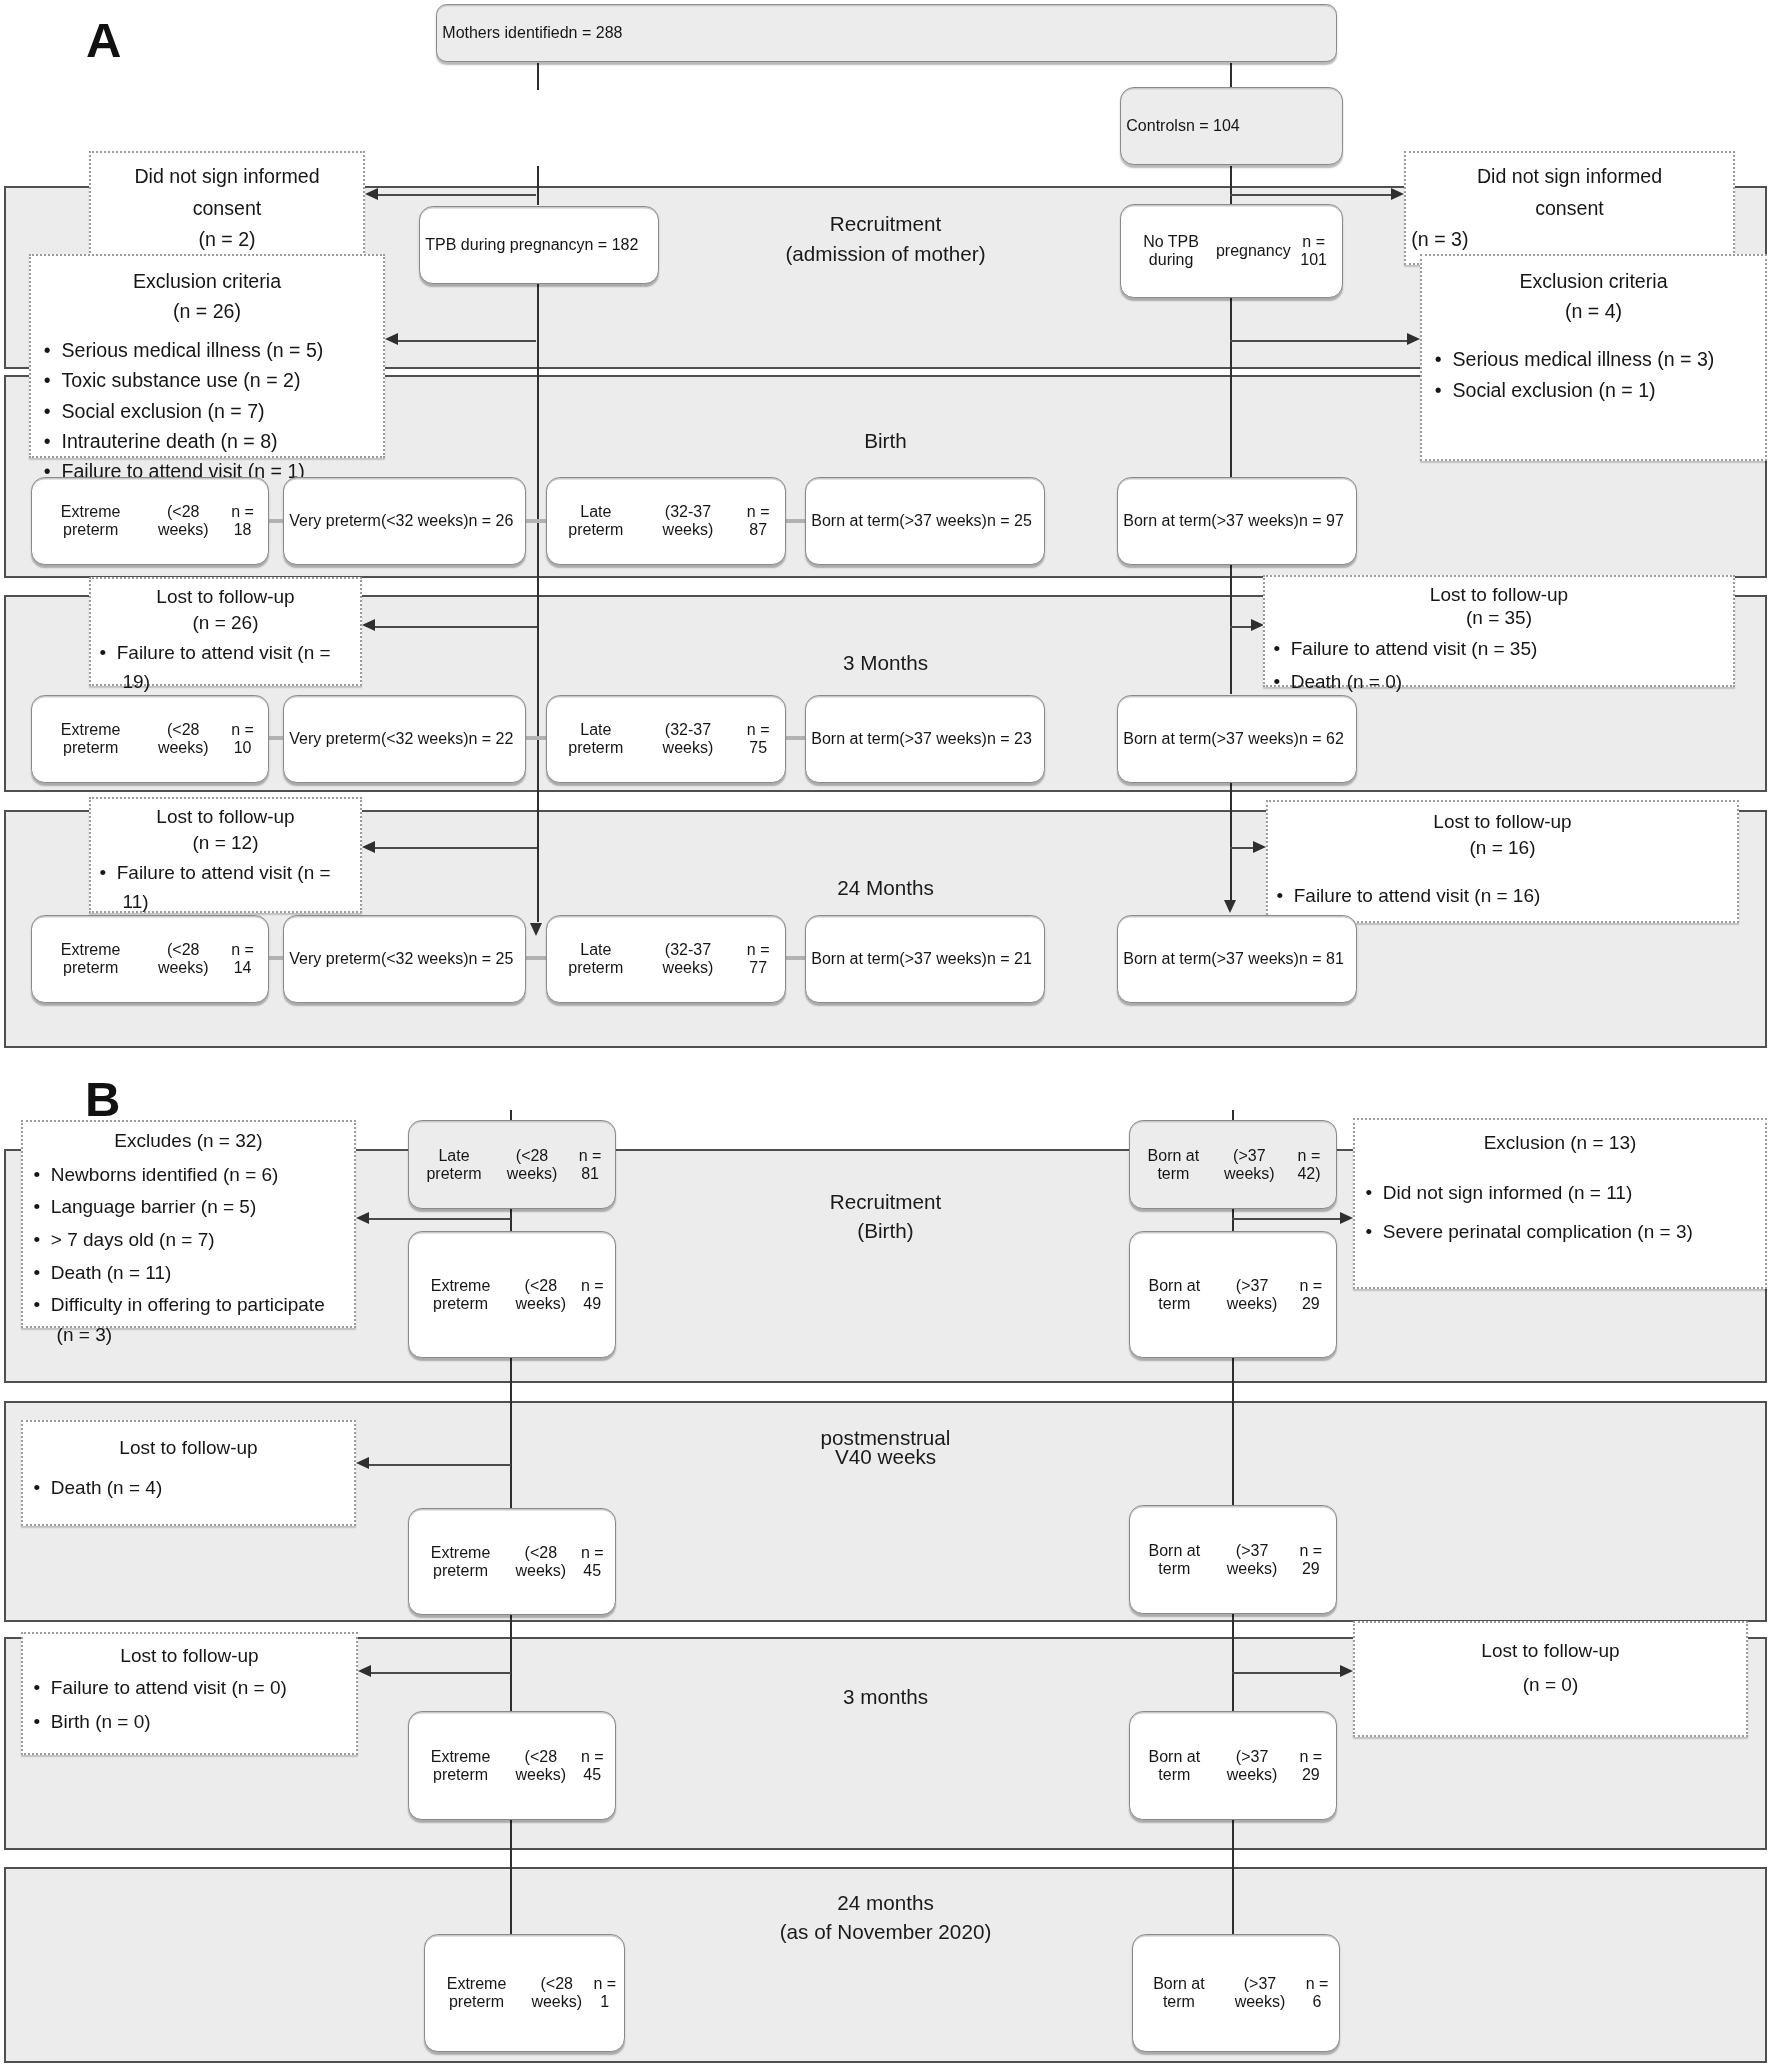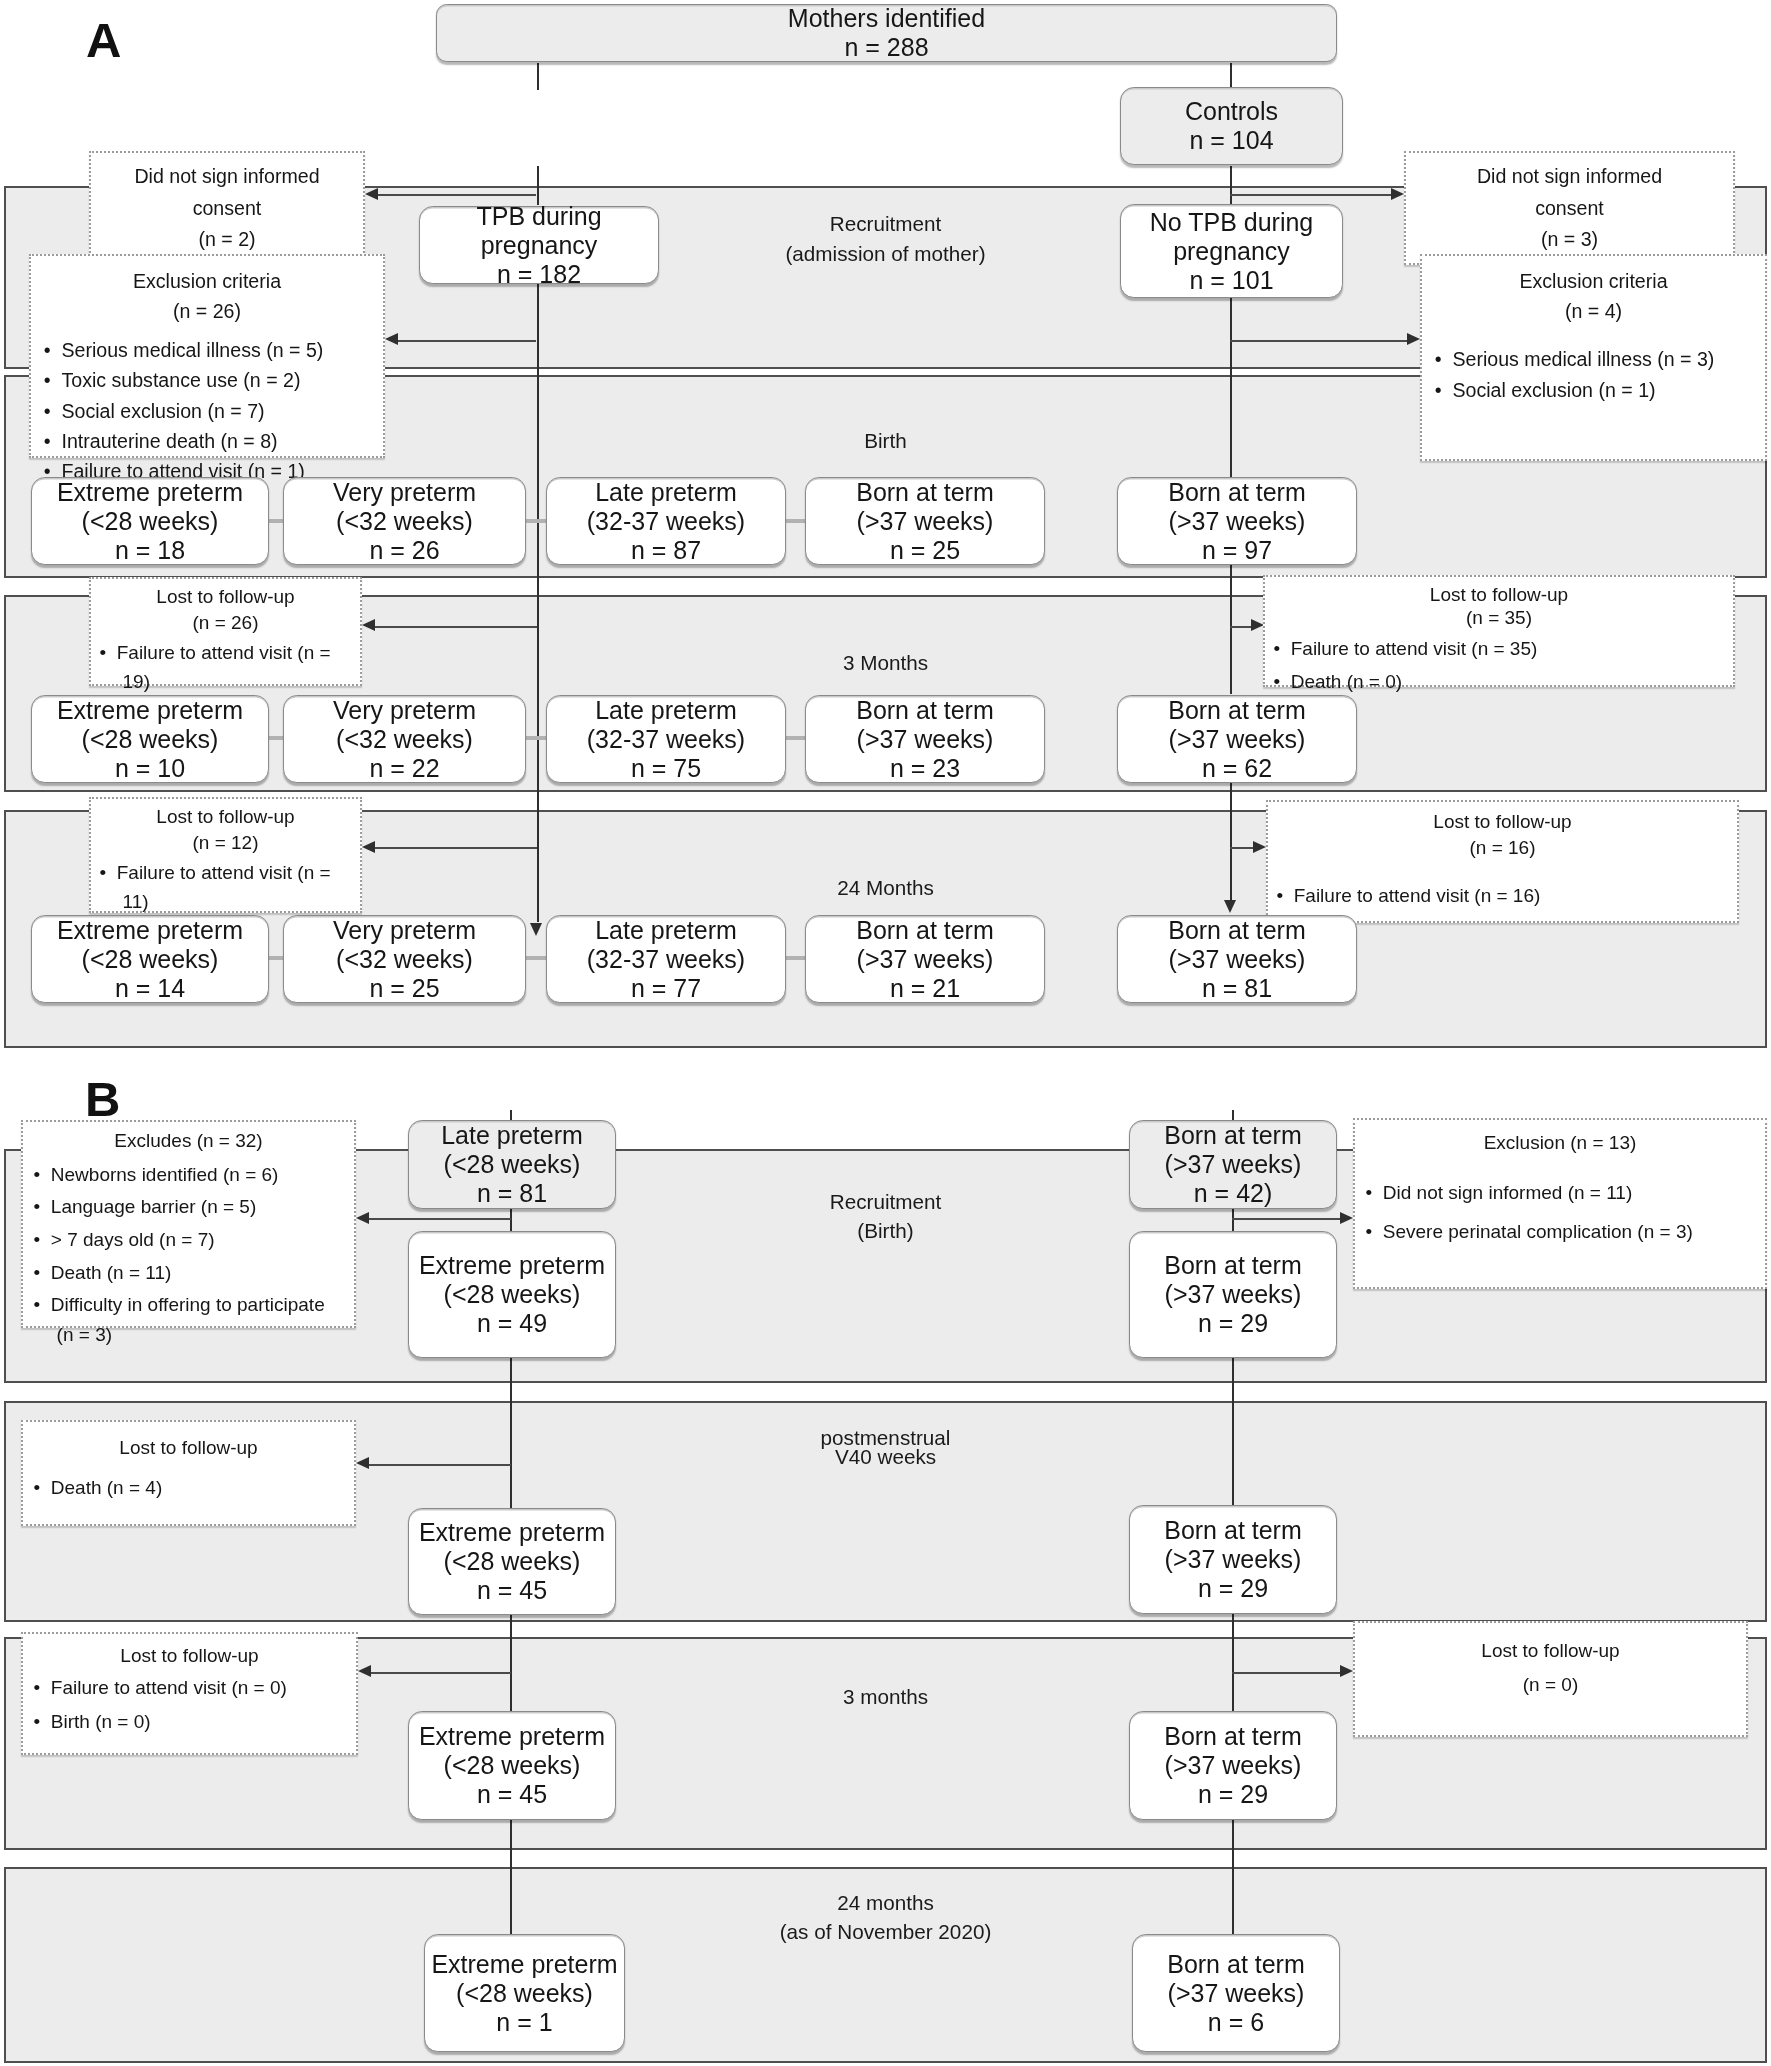--- a/index.html
+++ b/index.html
@@ -2,22 +2,22 @@
 <html style="font-size:8.5px"><head>
 <meta charset="utf-8">
 <style>
   html,body{margin:0;padding:0;background:#fff;}
   .canvas{position:relative;width:1771px;height:2066px;background:#ffffff;
     font-family:"Liberation Sans",sans-serif;color:#161616;overflow:hidden;}
   .panel-letter{position:absolute;font-size:49px;font-weight:bold;color:#111;}
   .band{position:absolute;left:4.2px;width:1763px;background:#ececec;border:2.1px solid #4f4f4f;box-sizing:border-box;}
   .bandlabel{position:absolute;left:0;width:100%;text-align:center;font-size:20.7px;color:#1a1a1a;}
   .rbox{position:absolute;box-sizing:border-box;background:#ffffff;border:1.6px solid #8a8a8a;border-radius:13.8px;
-    display:flex;flex-direction:column;justify-content:center;align-items:center;text-align:center;
-    font-size:25px;padding:4.2px 5.3px;box-shadow:0 2.1px 1.6px rgba(0,0,0,0.28), inset 0 1.6px 0 #c9c9c9;}
+    display:flex;flex-direction:row;justify-content:flex-start;align-items:center;text-align:center;
+    font-size:16px;padding:4.2px 5.3px;box-shadow:0 2.1px 1.6px rgba(0,0,0,0.28), inset 0 1.6px 0 #c9c9c9;}
   .rbox.gray{background:#ececec;}
   .dbox{position:absolute;box-sizing:border-box;background:#ffffff;border:2.1px dotted #9b9b9b;
     font-size:19.6px;padding:8.5px 12.7px;box-shadow:0 1.6px 1.1px rgba(0,0,0,0.18);}
   .dtitle{text-align:center;margin-top:5.3px;}
   .dcount{text-align:center;margin-top:7.4px;}
   .dbox ul{list-style:none;margin:11.7px 0 0 0;padding:0;}
   .dbox li{padding-left:23px;text-indent:-23px;line-height:1.55;}
   .dbox li::before{content:"\2022\00a0\00a0";}
   .vline{position:absolute;width:1.6px;background:#2f2f2f;}
   .hline{position:absolute;height:1.6px;background:#4a4a4a;}
@@ -101,21 +101,21 @@
   </div>
 
   <div class="dbox" style="left:89px;top:151px;width:276px;height:114px;display:flex;flex-direction:column;justify-content:space-evenly;padding:4.2px 5.3px;">
     <div style="text-align:center;">Did not sign informed</div>
     <div style="text-align:center;">consent</div>
     <div style="text-align:center;">(n = 2)</div>
   </div>
   <div class="dbox" style="left:1404px;top:151px;width:331px;height:114px;display:flex;flex-direction:column;justify-content:space-evenly;padding:4.2px 5.3px;">
     <div style="text-align:center;">Did not sign informed</div>
     <div style="text-align:center;">consent</div>
-    <div style="text-align:center;">(n = 3)</div>
+    <div style="text-align:left;">(n = 3)</div>
   </div>
   <div class="dbox" style="left:29px;top:254px;width:356px;height:204px;">
     <div class="dtitle">Exclusion criteria</div>
     <div class="dcount">(n = 26)</div>
     <ul>
       <li>Serious medical illness (n = 5)</li>
       <li>Toxic substance use (n = 2)</li>
       <li>Social exclusion (n = 7)</li>
       <li>Intrauterine death (n = 8)</li>
       <li>Failure to attend visit (n = 1)</li>

